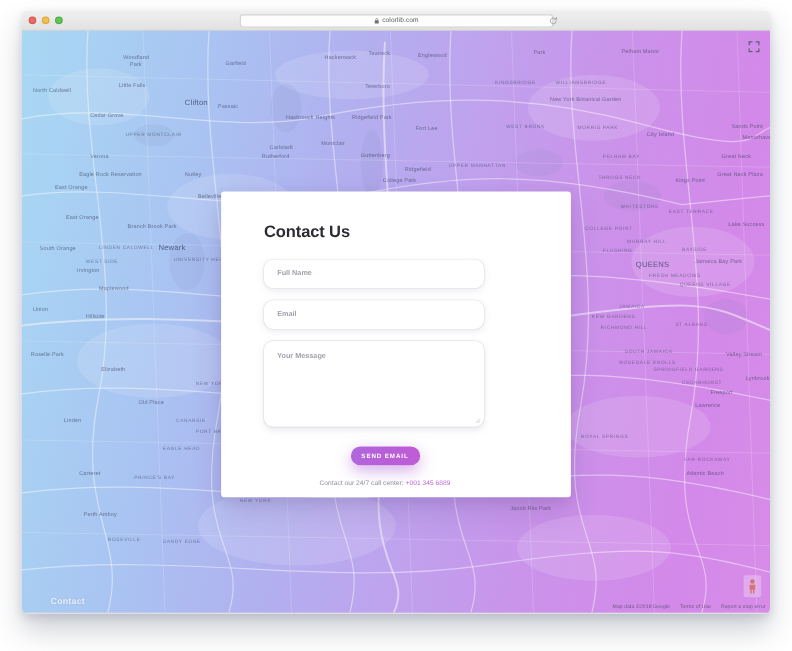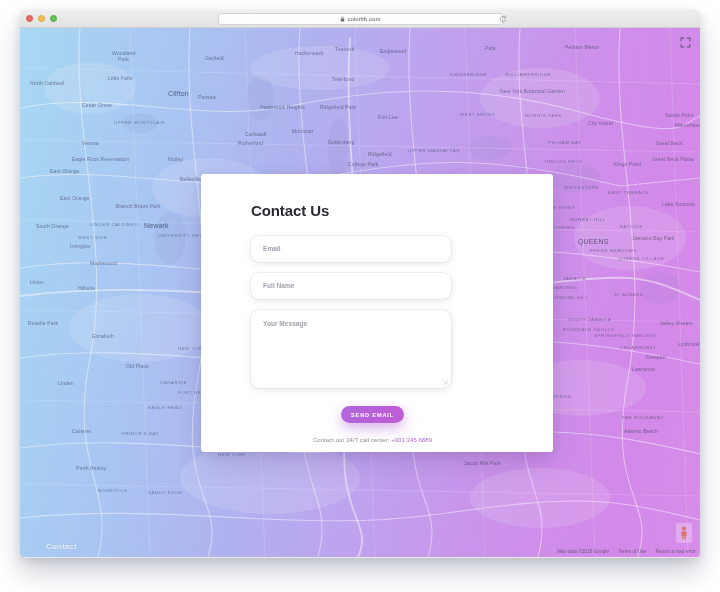--- a/index.html
+++ b/index.html
@@ -136,26 +136,26 @@
     font-size: 4.6px;
     color: rgba(60,62,84,0.66);
     letter-spacing: 0.1px;
   }
   .map-footer span { white-space: nowrap; }
 
   
   .contact-card {
     position: absolute;
     left: 181px; top: 146px;
-    width: 352px; height: 278px;
+    width: 318px; height: 278px;
     background: #ffffff;
     border-radius: 3px;
     box-shadow: 0 12px 28px rgba(70,45,110,0.16),
                 0 3px 10px rgba(70,45,110,0.10);
-    padding: 28px 59px 0 50px;
+    padding: 28px 59px 0 39px;
   }
 
   .card-title {
     font-size: 15px;
     font-weight: bold;
     color: #2b2b33;
     letter-spacing: -0.1px;
     margin-bottom: 17px;
   }
 
@@ -453,23 +453,23 @@
       <div class="map-footer">
         <span>Map data ©2018 Google</span>
         <span>Terms of Use</span>
         <span>Report a map error</span>
       </div>
 
       <div class="contact-card">
 
         <div class="card-title">Contact Us</div>
 
+        <input class="field text" type="text" placeholder="Full Name" style="">
+
         <input class="field email" type="email" placeholder="Email" style="">
-
-        <input class="field text" type="text" placeholder="Full Name" style="">
 
         <div class="msg-wrap">
           <textarea class="field message" placeholder="Your Message" style=""></textarea>
           <svg class="resize-grip" width="5" height="5" viewBox="0 0 6 6">
             <g stroke="#b9b9c2" stroke-width="0.7">
               <path d="M0.5 5.5L5.5 0.5"></path>
                 <path d="M2.8 5.5L5.5 2.8"></path>
             </g>
           </svg>
         </div>

